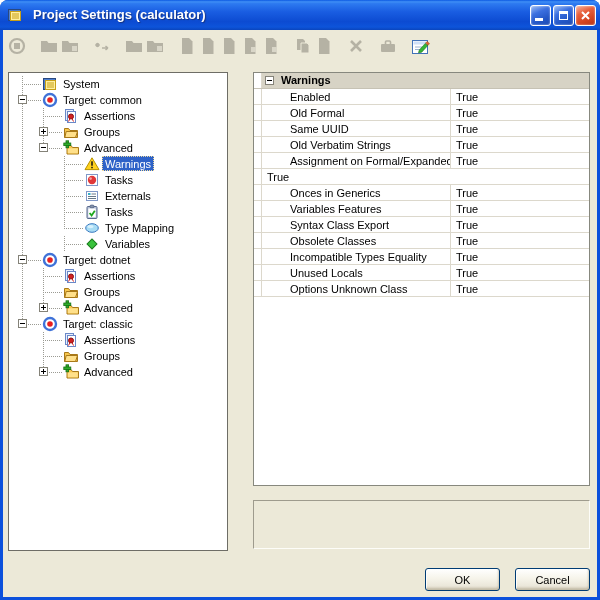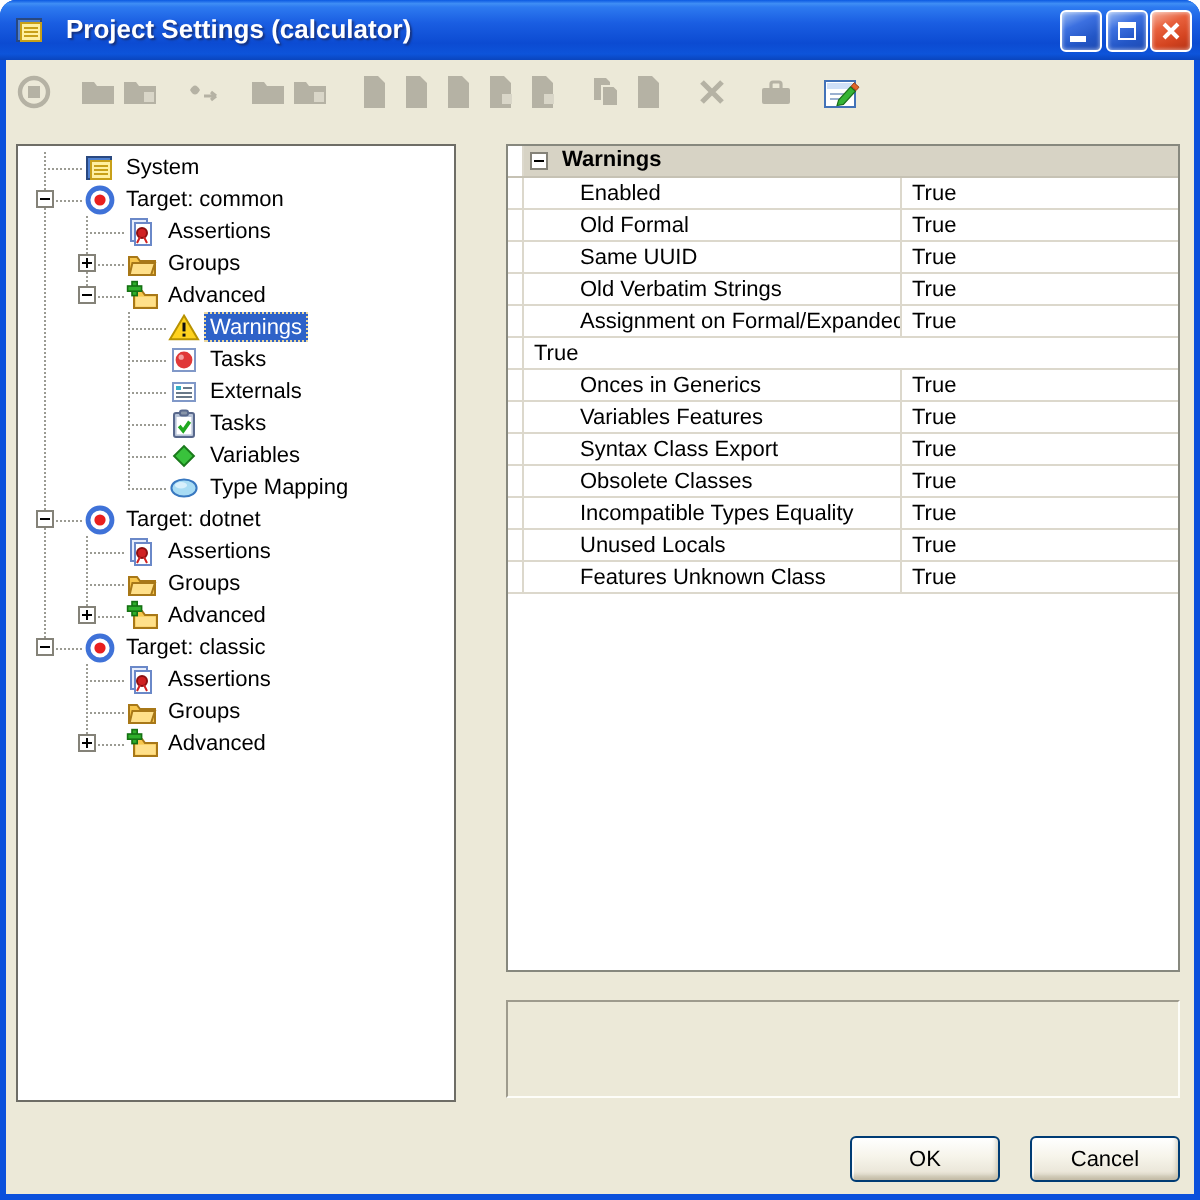--- a/index.html
+++ b/index.html
@@ -279,40 +279,40 @@
               <rect x="3" y="2.5" width="10" height="12" rx="1" fill="#b8c4d8" stroke="#58688c"></rect>
               <rect x="6" y="1.2" width="4" height="2.6" rx="1" fill="#8895a8" stroke="#58688c"></rect>
               <rect x="4.3" y="4.5" width="7.4" height="8.7" fill="#fff"></rect>
               <path d="M5.6 9 l2 2.4 3.2-4.6" fill="none" stroke="#1fa81f" stroke-width="1.8"></path>
             </svg>
           </span>
           <span class="tlabel" style="left: 93px;">Tasks</span>
         </div>
         <div class="trow">
           <span class="vdots" style="left: 13px; top: 0px; height: 16px;"></span>
+          <span class="vdots" style="left: 55px; top: 0px; height: 8px;"></span>
+          <span class="hdots" style="left: 55px; width: 19px;"></span>
+          <span class="ticon" style="left: 75px;">
+            <svg width="16" height="16">
+              <ellipse cx="8" cy="8" rx="6.3" ry="4.3" fill="#a8dcf4" stroke="#3878c0"></ellipse>
+              <ellipse cx="6.5" cy="6.6" rx="3" ry="1.6" fill="#d8f0fc"></ellipse>
+            </svg>
+          </span>
+          <span class="tlabel" style="left: 93px;">Type Mapping</span>
+        </div>
+        <div class="trow">
+          <span class="vdots" style="left: 13px; top: 0px; height: 16px;"></span>
           <span class="vdots" style="left: 55px; top: 0px; height: 16px;"></span>
           <span class="hdots" style="left: 55px; width: 19px;"></span>
           <span class="ticon" style="left: 75px;">
             <svg width="16" height="16">
               <rect x="4.5" y="4.5" width="7" height="7" fill="#39c23c" stroke="#1a7a1c" transform="rotate(45 8 8)"></rect>
             </svg>
           </span>
           <span class="tlabel" style="left: 93px;">Variables</span>
-        </div>
-        <div class="trow">
-          <span class="vdots" style="left: 13px; top: 0px; height: 16px;"></span>
-          <span class="vdots" style="left: 55px; top: 0px; height: 8px;"></span>
-          <span class="hdots" style="left: 55px; width: 19px;"></span>
-          <span class="ticon" style="left: 75px;">
-            <svg width="16" height="16">
-              <ellipse cx="8" cy="8" rx="6.3" ry="4.3" fill="#a8dcf4" stroke="#3878c0"></ellipse>
-              <ellipse cx="6.5" cy="6.6" rx="3" ry="1.6" fill="#d8f0fc"></ellipse>
-            </svg>
-          </span>
-          <span class="tlabel" style="left: 93px;">Type Mapping</span>
         </div>
         <div class="trow">
           <span class="vdots" style="left: 13px; top: 0px; height: 16px;"></span>
           <span class="hdots" style="left: 13px; width: 19px;"></span>
           <span class="expbox" style="left: 9px;"></span>
           <span class="ticon" style="left: 33px;">
             <svg width="16" height="16">
               <circle cx="8" cy="8" r="6" fill="#fff" stroke="#3f72d8" stroke-width="2.4"></circle>
               <circle cx="8" cy="8" r="2.8" fill="#e81f1f"></circle>
             </svg>
@@ -478,21 +478,21 @@
           <span class="pname">Incompatible Types Equality</span>
           <span class="pval">True</span>
         </div>
         <div class="prow">
           <span class="pmargin"></span>
           <span class="pname">Unused Locals</span>
           <span class="pval">True</span>
         </div>
         <div class="prow">
           <span class="pmargin"></span>
-          <span class="pname">Features Unknown Class</span>
+          <span class="pname">Options Unknown Class</span>
           <span class="pval">True</span>
         </div>
       </div>
   </div>
 
   <div class="descpanel"></div>
 
   <button class="xpbtn ok">OK</button>
   <button class="xpbtn cancel">Cancel</button>
 

